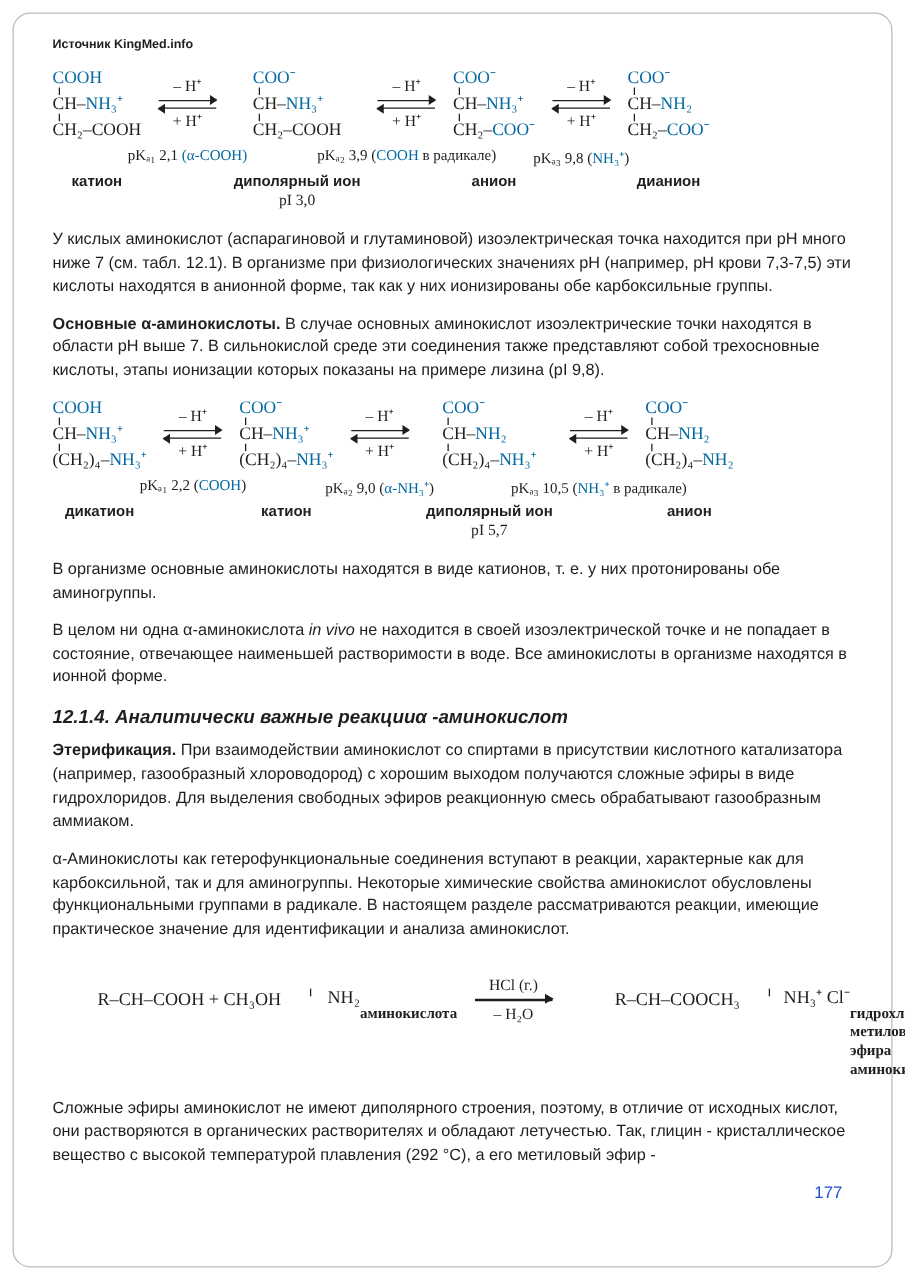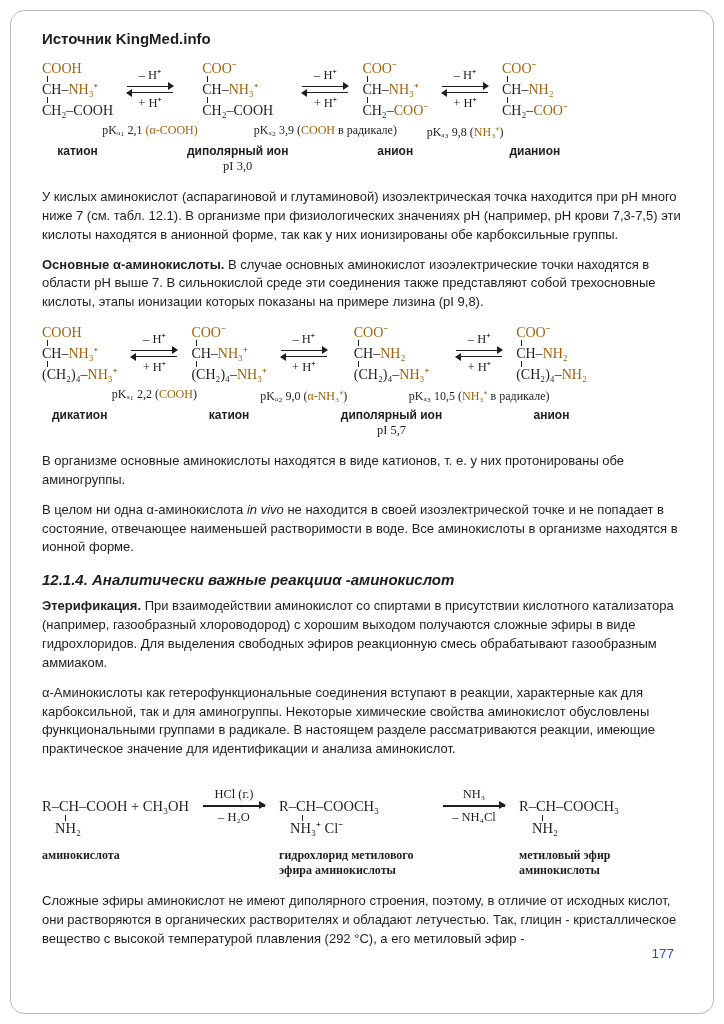--- a/index.html
+++ b/index.html
@@ -1,25 +1,25 @@
 <!DOCTYPE html>
 <html><head>
 <meta charset="utf-8">
 <style>
   * { margin:0; padding:0; box-sizing:border-box; }
   html,body { width:724px; height:1024px; overflow:hidden; }
   body { background:#fff; font-family:"Liberation Sans",sans-serif; color:#1e1e1e; position:relative; }
   .page-frame { position:absolute; inset:10px; border:1.5px solid #b6bac0; border-radius:14px; pointer-events:none; }
   .content { position:absolute; left:42px; right:40px; top:30px; }
-  .source { font-weight:bold; font-size:15px; margin-bottom:12px; }
+  .source { font-weight:bold; font-size:10px; margin-bottom:12px; }
   p.body { font-size:13px; line-height:1.45; margin:0 0 11px 0; }
   .lead { font-weight:bold; }
   .it { font-style:italic; }
   .heading { font-weight:bold; font-size:15px; margin:14px 0 9px 0;font-style:italic; }
-  .cyan { color:#a16207; }
+  .cyan { color:#0369a1; }
 
   
   .scheme { margin:10px 0 14px 0; }
   .g { display:inline-grid; grid-template-columns:repeat(7,auto); column-gap:12px; align-items:center; justify-items:center; }
   .struct { font-family:"Liberation Serif",serif; font-size:14px; line-height:15px; color:#1e1e1e; justify-self:center; }
   .struct .fl { white-space:nowrap; }
   .bond { width:0; border-left:1.3px solid #1e1e1e; height:6px; margin-left:4.5px; }
   .eq { display:flex; flex-direction:column; align-items:center; padding:0 2px; }
   .eq .lbl { font-family:"Liberation Serif",serif; font-size:12.5px; line-height:15px; }
   .dbl { display:flex; flex-direction:column; gap:5px; margin:3px 0; }
@@ -30,21 +30,21 @@
   .pkin { position:absolute; left:50%; transform:translateX(-50%); top:3px; white-space:nowrap; font-size:12px; font-family:"Liberation Serif",serif;text-align:right; }
   .scap { font-size:12px; font-weight:bold; white-space:nowrap; margin-top:4px; }
   .spi { font-size:12.5px; font-family:"Liberation Serif",serif; margin-top:1px; }
   .r2c2{grid-row:2;grid-column:2} .r2c4{grid-row:2;grid-column:4} .r2c6{grid-row:2;grid-column:6}
   .r3c1{grid-row:3;grid-column:1} .r3c3{grid-row:3;grid-column:3} .r3c5{grid-row:3;grid-column:5} .r3c7{grid-row:3;grid-column:7}
   .r4c3{grid-row:4;grid-column:3} .r4c5{grid-row:4;grid-column:5}
 
   
   .scheme3 { margin:26px 0 14px 0; padding-top:12px; }
   .rxn-row { display:flex; align-items:flex-start; gap:14px; }
-  .term { font-family:"Liberation Serif",serif; font-size:14.5px; line-height:18px; display:flex; flex-direction:column; }
+  .term { font-family:"Liberation Serif",serif; font-size:14.5px; line-height:18px; display:flex; flex-direction:row;margin-left:36px; }
   .term .main { white-space:nowrap; }
   .term .sub { line-height:15px; white-space:nowrap; }
   .b3 { height:6px; }
   .rxn-arrow { display:flex; flex-direction:column; align-items:center; margin-top:-10px; }
   .ra-lbl { font-family:"Liberation Serif",serif; font-size:12.5px; line-height:15px; white-space:nowrap; }
   .ra-line { position:relative; width:62px; height:1.5px; background:#1e1e1e; margin:3px 0; }
   .ra-line::after { content:""; position:absolute; right:-1px; top:-3.6px; width:0; height:0; border-left:7px solid #1e1e1e; border-top:4px solid transparent; border-bottom:4px solid transparent; }
   .cap3 { font-size:12px; font-weight:bold; margin-top:12px; text-align:left; line-height:1.25; }
   .capw { max-width:150px; }
   .page-num { position:absolute; top:946px; right:50px; font-size:13.5px; color:#1d4ed8; }

